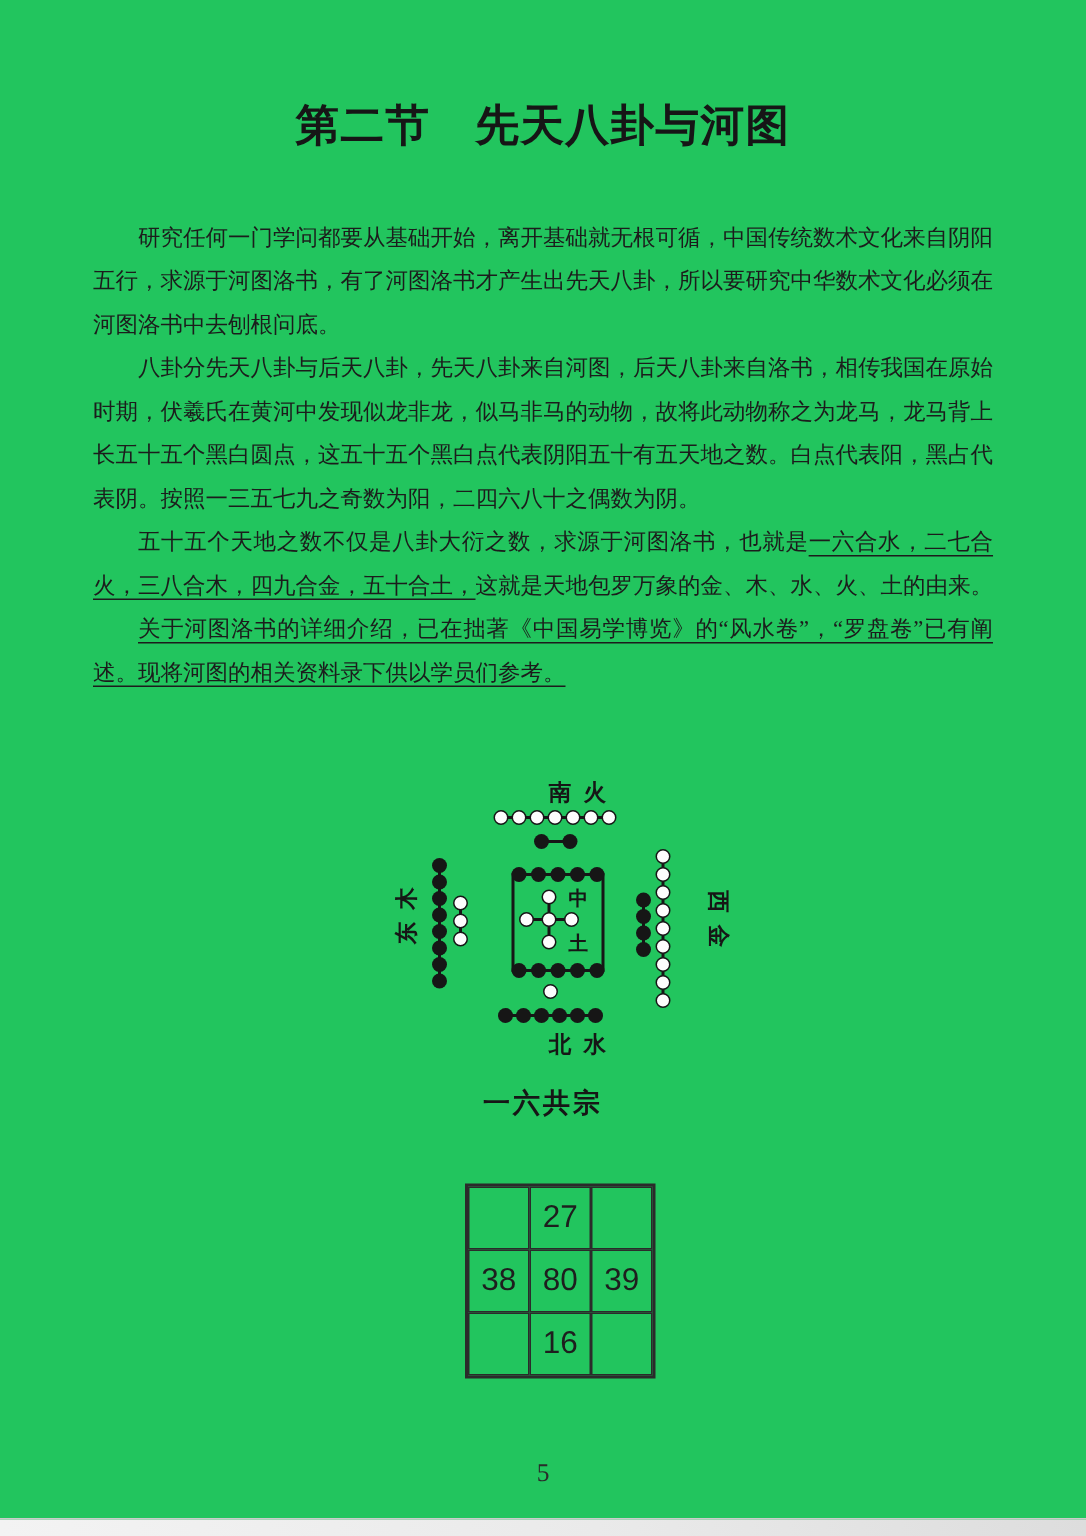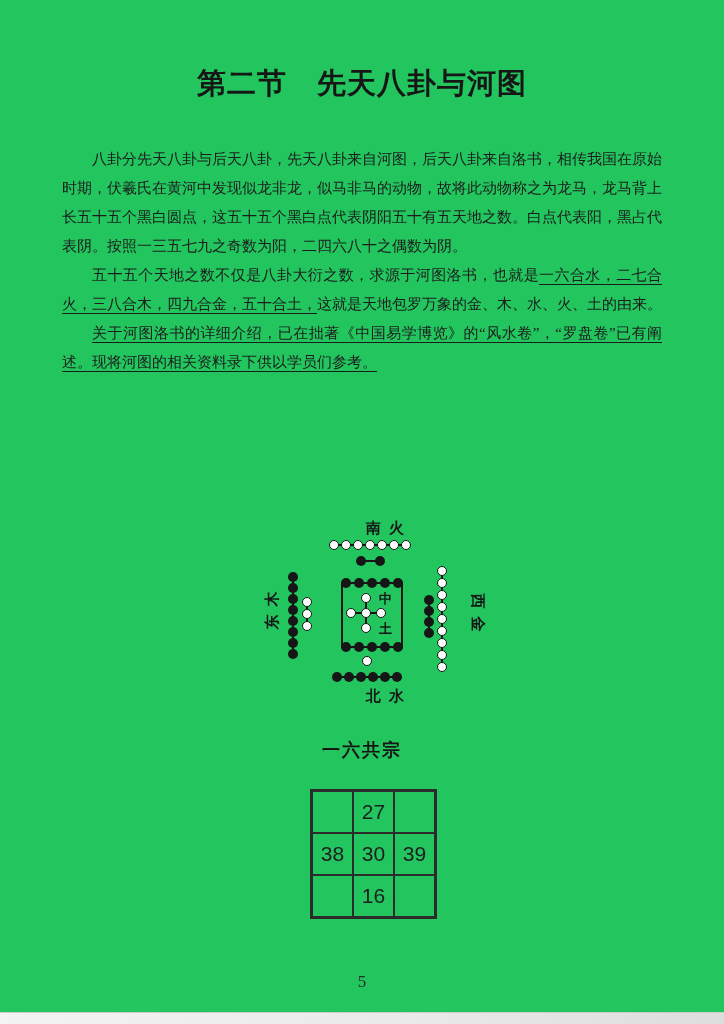--- a/index.html
+++ b/index.html
@@ -22,21 +22,21 @@
   .u{
     text-decoration:underline; text-decoration-thickness:1.3px;
     text-underline-offset:4px; text-decoration-skip-ink:none;
   }
   .h2{
     position:absolute; left:0; width:100%; text-align:center;
     font-family:"Liberation Sans", sans-serif; font-weight:bold;
     font-size:18px; letter-spacing:2px; color:#161616;
   }
   #h-hetu{top:480px;}
-  #h-yiliu{top:738px;}
+  #h-yiliu{top:723px;}
   
   .hetu{position:absolute; inset:0;}
   .dlabel{
     position:absolute; font-family:"Liberation Sans", sans-serif;
     font-weight:bold; font-size:15px; letter-spacing:2px;
     text-align:right; color:#161616;
   }
   .drow{position:absolute; display:flex; align-items:center;}
   .drow::before{content:""; position:absolute; left:3px; right:3px; top:50%; margin-top:-0.8px; height:1.6px; background:#161616;}
   .dcol{position:absolute; display:flex; flex-direction:column; align-items:center;}
@@ -77,20 +77,21 @@
   }
 </style>
 </head>
 <body>
 
 <div class="page">
 
   <div class="title">第二节　先天八卦与河图</div>
 
   <div class="bodytext">
+    <p><span>研究任何一门学问都要从基础开始，离开基础就无根可循，中国传统数术文化来自阴阳五行，求源于河图洛书，有了河图洛书才产生出先天八卦，所以要研究中华数术文化必须在河图洛书中去刨根问底。</span></p>
     <p><span>八卦分先天八卦与后天八卦，先天八卦来自河图，后天八卦来自洛书，相传我国在原始时期，伏羲氏在黄河中发现似龙非龙，似马非马的动物，故将此动物称之为龙马，龙马背上长五十五个黑白圆点，这五十五个黑白点代表阴阳五十有五天地之数。白点代表阳，黑占代表阴。按照一三五七九之奇数为阳，二四六八十之偶数为阴。</span></p>
     <p><span>五十五个天地之数不仅是八卦大衍之数，求源于河图洛书，也就是</span><span class="u">一六合水，二七合火，三八合木，四九合金，五十合土，</span><span>这就是天地包罗万象的金、木、水、火、土的由来。</span></p>
     <p><span class="u">关于河图洛书的详细介绍，已在拙著《中国易学博览》的“风水卷”，“罗盘卷”已有阐述。现将河图的相关资料录下供以学员们参考。</span></p>
   </div>
 
 
   <div class="hetu">
 
     <div class="dlabel" style="left:334px; top:519px; width:72px;">南 火</div>
     <div class="drow" style="left:329px; top:540px; gap:2px;">
@@ -190,21 +191,21 @@
     <div class="dlabel" style="left:334px; top:687px; width:72px;">北 水</div>
   </div>
 
   <div class="h2" id="h-yiliu">一六共宗</div>
 
   <div class="msq">
     <div class="cell"></div>
     <div class="cell">27</div>
     <div class="cell"></div>
     <div class="cell">38</div>
-    <div class="cell">30</div>
+    <div class="cell">80</div>
     <div class="cell">39</div>
     <div class="cell"></div>
     <div class="cell">16</div>
     <div class="cell"></div>
   </div>
 
   <div class="pagenum">5</div>
   <div class="scan-bottom"></div>
 </div>
 

